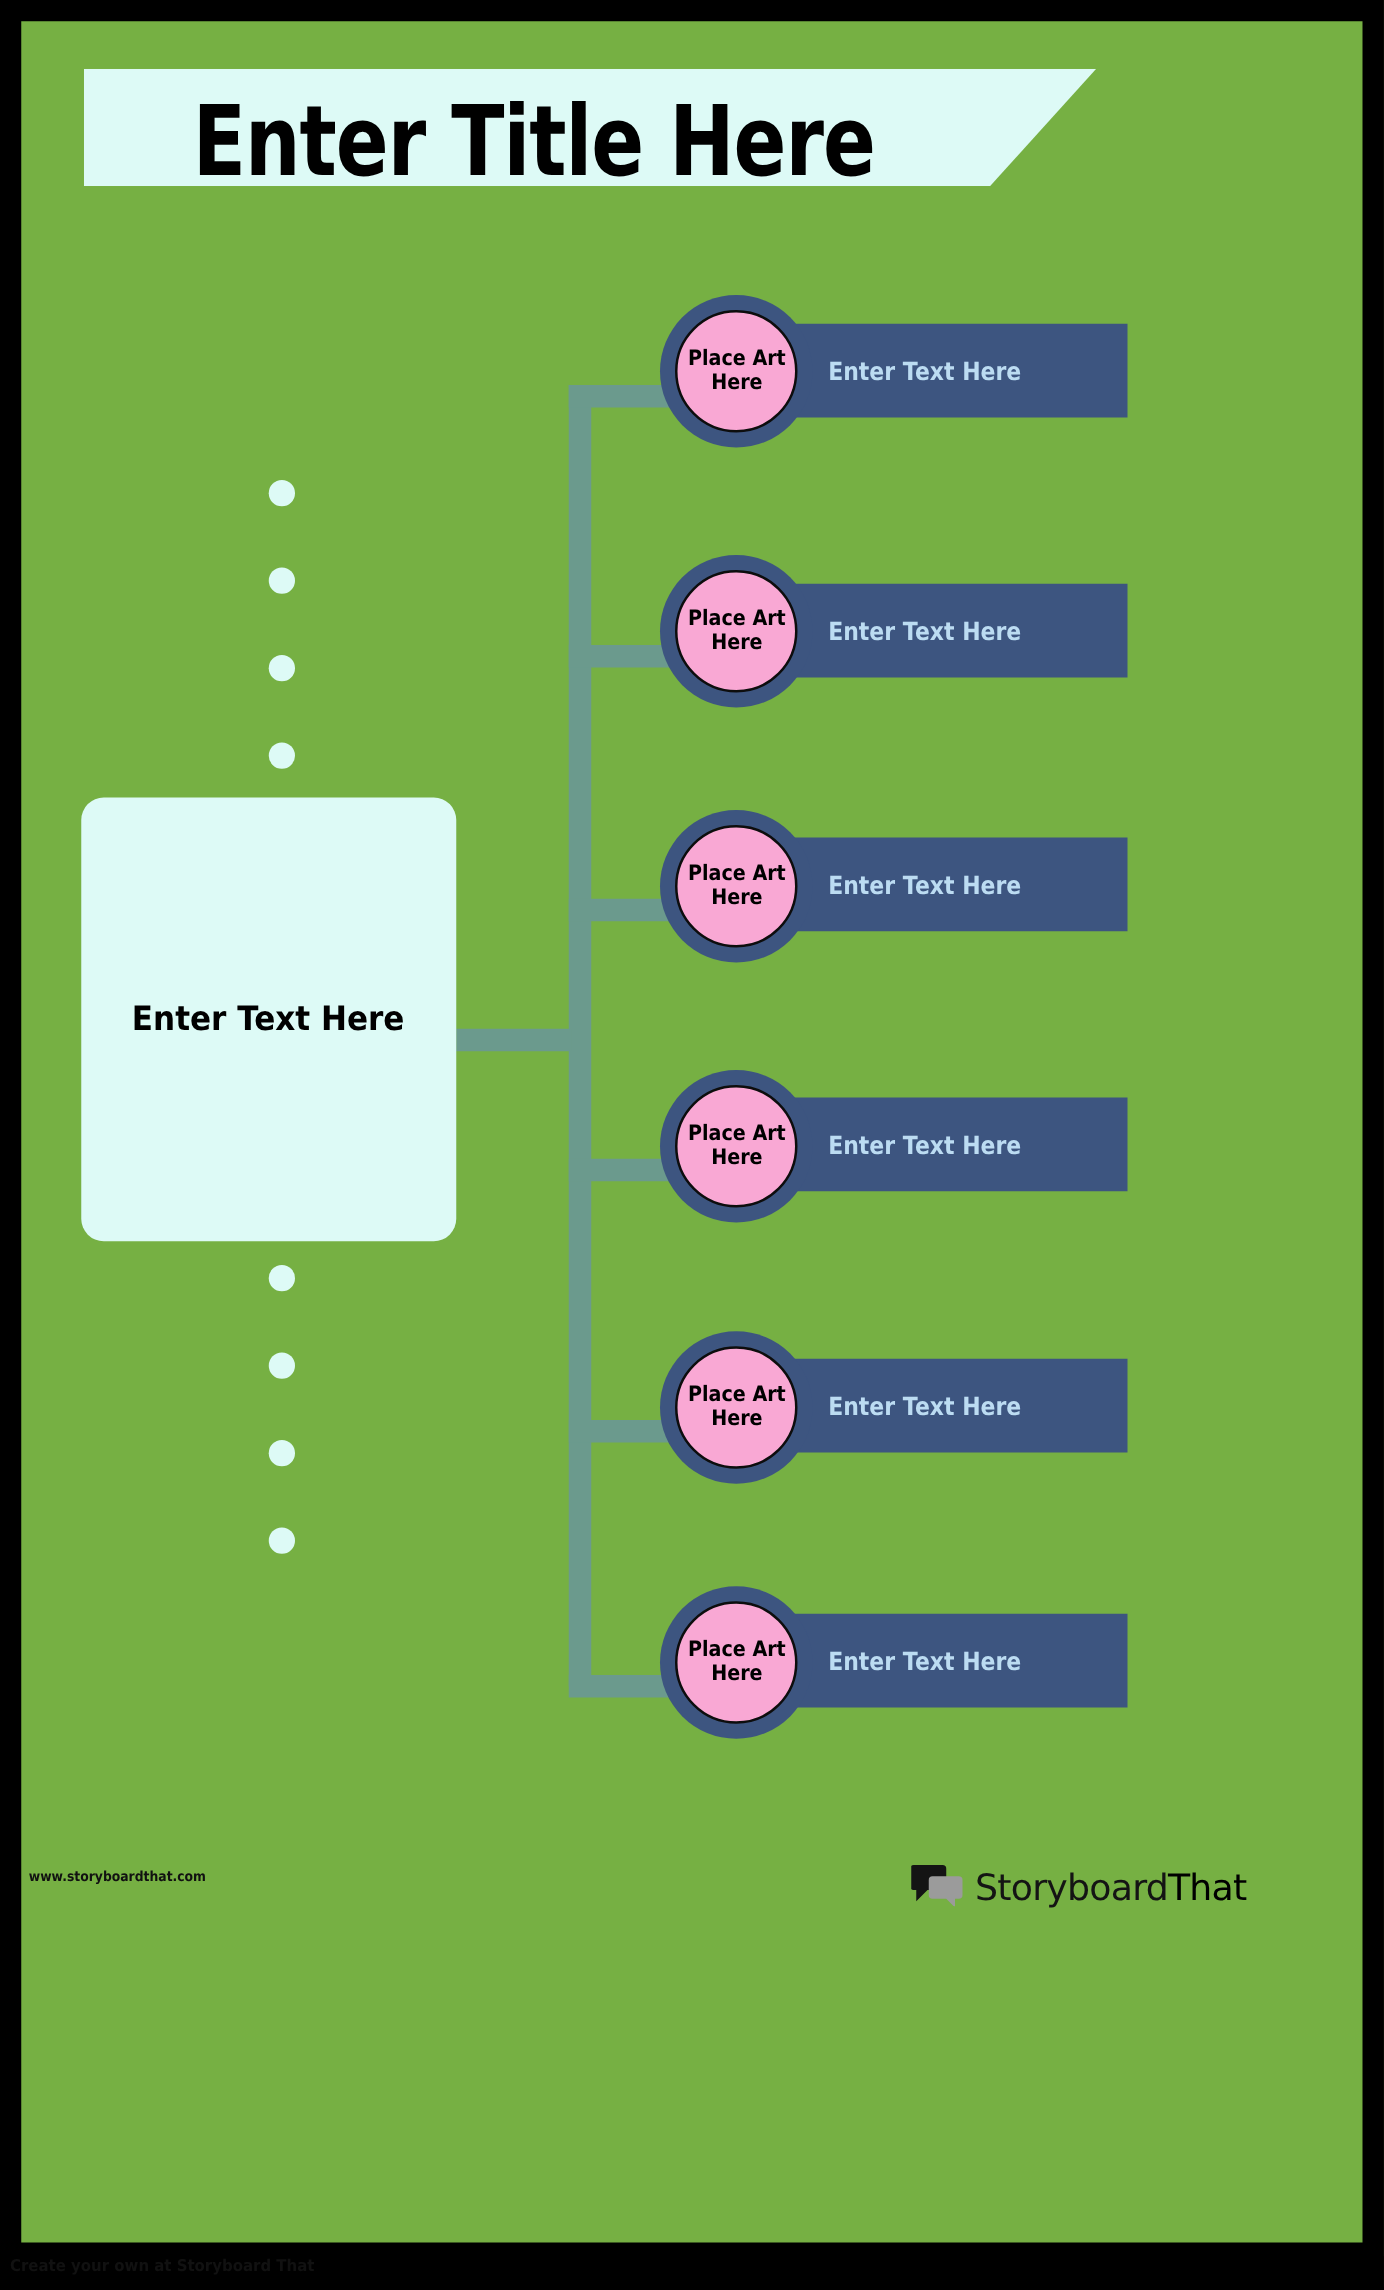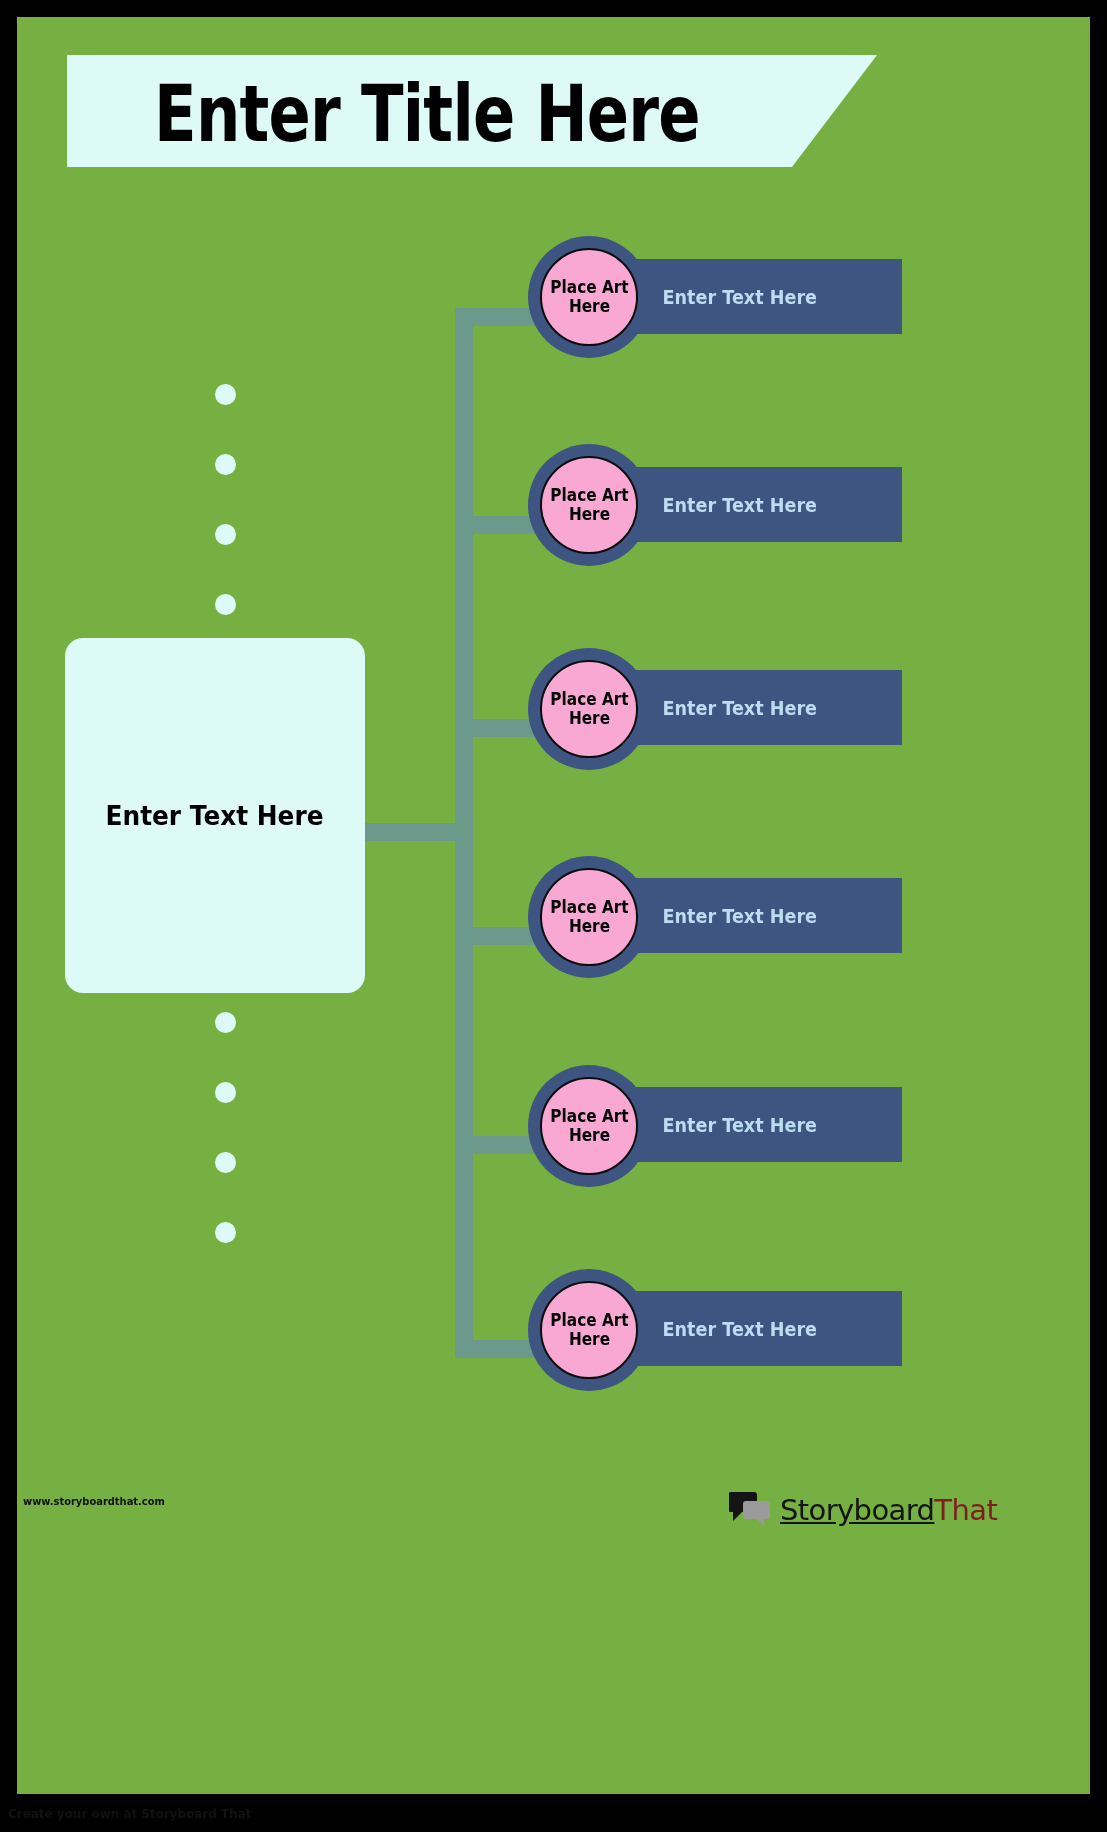--- a/index.html
+++ b/index.html
@@ -4,21 +4,21 @@
 <style>
   html,body{margin:0;padding:0;background:#000;}
   body{width:1107px;height:1832px;position:relative;overflow:hidden;
        font-family:"Liberation Sans",sans-serif;}
 
   
   #poster{position:absolute;left:17px;top:17px;width:1073px;height:1777px;
           background:#76b043;overflow:hidden;}
 
   
-  #title-banner{position:absolute;left:50px;top:38px;width:810px;height:112px;
+  #title-banner{position:absolute;left:50px;top:38px;width:810px;height:94px;
       background:#ddfaf6;
       -webkit-clip-path:polygon(0 0,100% 0,89.5% 100%,0 100%);
       clip-path:polygon(0 0,100% 0,89.5% 100%,0 100%);}
   #title-text{position:absolute;left:0;top:0;width:720px;height:118px;
       display:flex;align-items:center;justify-content:center;
       font-family:"DejaVu Sans",sans-serif;
       font-weight:700;font-size:78px;color:#000;letter-spacing:-1px;
       transform:scaleX(.80);transform-origin:center center;white-space:nowrap;}
 
   
@@ -50,22 +50,22 @@
        line-height:1.12;color:#000;text-align:center;transform:scaleX(.9);}
 
   
   #footer-url{position:absolute;left:6px;top:1478px;
        font-family:"DejaVu Sans",sans-serif;font-weight:700;font-size:11px;
        color:#111;transform:scaleX(.9);transform-origin:left center;}
   #logo{position:absolute;left:712px;top:1472px;height:42px;
        display:flex;align-items:center;gap:9px;}
   #logo-text{font-family:"DejaVu Sans",sans-serif;font-size:29px;font-weight:400;
        letter-spacing:-.6px;white-space:nowrap;}
-  #logo-word-1{color:#141414;text-decoration:underline;}
-  #logo-word-2{color:#7f1d1d;}
+  #logo-word-1{color:#141414;}
+  #logo-word-2{color:#000000;}
   #strip{position:absolute;left:0;top:1805px;width:1107px;height:27px;
        background:#000;}
   #strip-text{position:absolute;left:8px;top:1806px;
        font-family:"DejaVu Sans",sans-serif;font-weight:700;font-size:13px;
        color:#111;transform:scaleX(.92);transform-origin:left center;
        white-space:nowrap;}
 </style>
 </head>
 <body>
 

